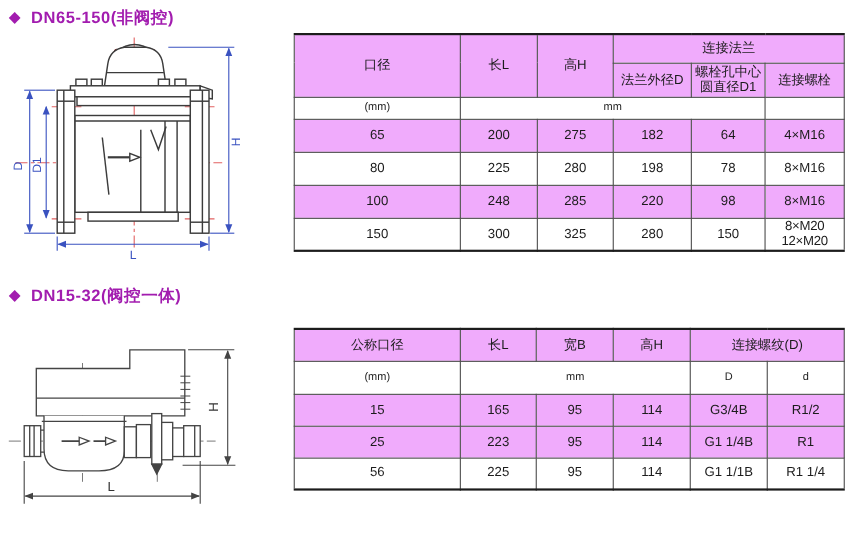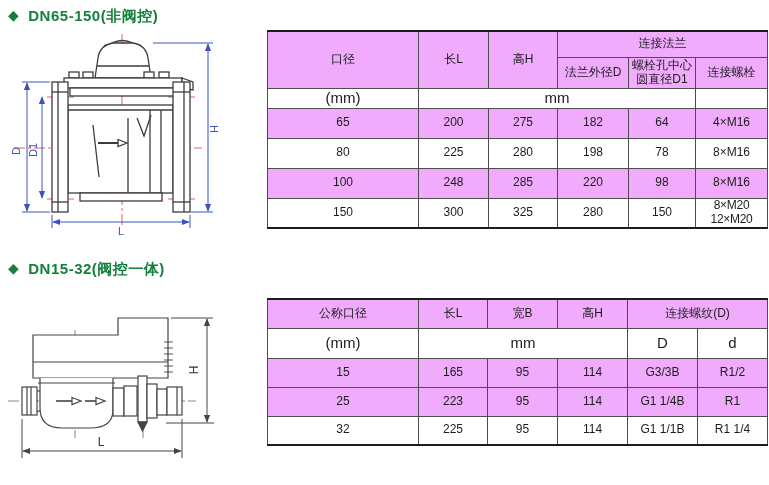--- a/index.html
+++ b/index.html
@@ -2,42 +2,42 @@
 <html><head>
 <meta charset="utf-8">
 <style>
   html,body{margin:0;padding:0;}
   body{
     width:769px;height:485px;position:relative;background:#ffffff;
     font-family:"Liberation Sans","DejaVu Sans",sans-serif;
     -webkit-font-smoothing:antialiased;overflow:hidden;
   }
   .section-title{
-    position:absolute;left:8px;color:#15803d;font-weight:bold;
+    position:absolute;left:8px;color:#a21caf;font-weight:bold;
     font-size:15px;letter-spacing:.5px;white-space:nowrap;
   }
   .section-title .diamond{font-size:14px;margin-right:9px;vertical-align:1px;}
   #title1{top:7px;}
   #title2{top:260px;}
 
   table.spec{
     position:absolute;border-collapse:collapse;table-layout:fixed;
     border-top:2px solid #1c1c1c;border-bottom:2px solid #1c1c1c;
     border-left:1px solid #4d4d4d;border-right:1px solid #4d4d4d;
     color:#1c1c1c;
   }
   table.spec td{
     border:1px solid #4d4d4d;text-align:center;vertical-align:middle;
     padding:0;font-size:12px;line-height:1.15;overflow:hidden;
   }
   #table1{left:267px;top:30px;width:501px;}
   #table2{left:267px;top:298px;width:501px;}
   tr.shade td{background:#f0abfc;}
   td.twoline{font-size:10px;line-height:1.15;}
-  tr.unit td{font-size:15px;}
+  tr.unit td{font-size:10px;}
   td.small{font-size:9px;letter-spacing:-0.3px;}
   .t1h1{height:26px;} .t1h2{height:31px;} .t1u{height:20px;} .t1d{height:30px;}
   .t2h1{height:29px;} .t2u{height:30px;} .t2d{height:29px;}
 
   .drawing{position:absolute;}
   #drawing1{left:0;top:30px;}
   #drawing2{left:0;top:290px;}
   svg text{font-family:"Liberation Sans","DejaVu Sans",sans-serif;}
 </style>
 </head>
@@ -281,33 +281,33 @@
     <td>(mm)</td>
     <td colspan="3">mm</td>
     <td>D</td>
     <td>d</td>
   </tr>
   <tr class="shade t2d">
     <td>15</td>
     <td>165</td>
     <td>95</td>
     <td>114</td>
-    <td>G3/3B</td>
+    <td>G3/4B</td>
     <td>R1/2</td>
   </tr>
   <tr class="shade t2d">
     <td>25</td>
     <td>223</td>
     <td>95</td>
     <td>114</td>
     <td>G1 1/4B</td>
     <td>R1</td>
   </tr>
   <tr class="t2d">
-    <td>32</td>
+    <td>56</td>
     <td>225</td>
     <td>95</td>
     <td>114</td>
     <td>G1 1/1B</td>
     <td>R1 1/4</td>
   </tr>
 </tbody>
   </table>
 
 </body></html>

